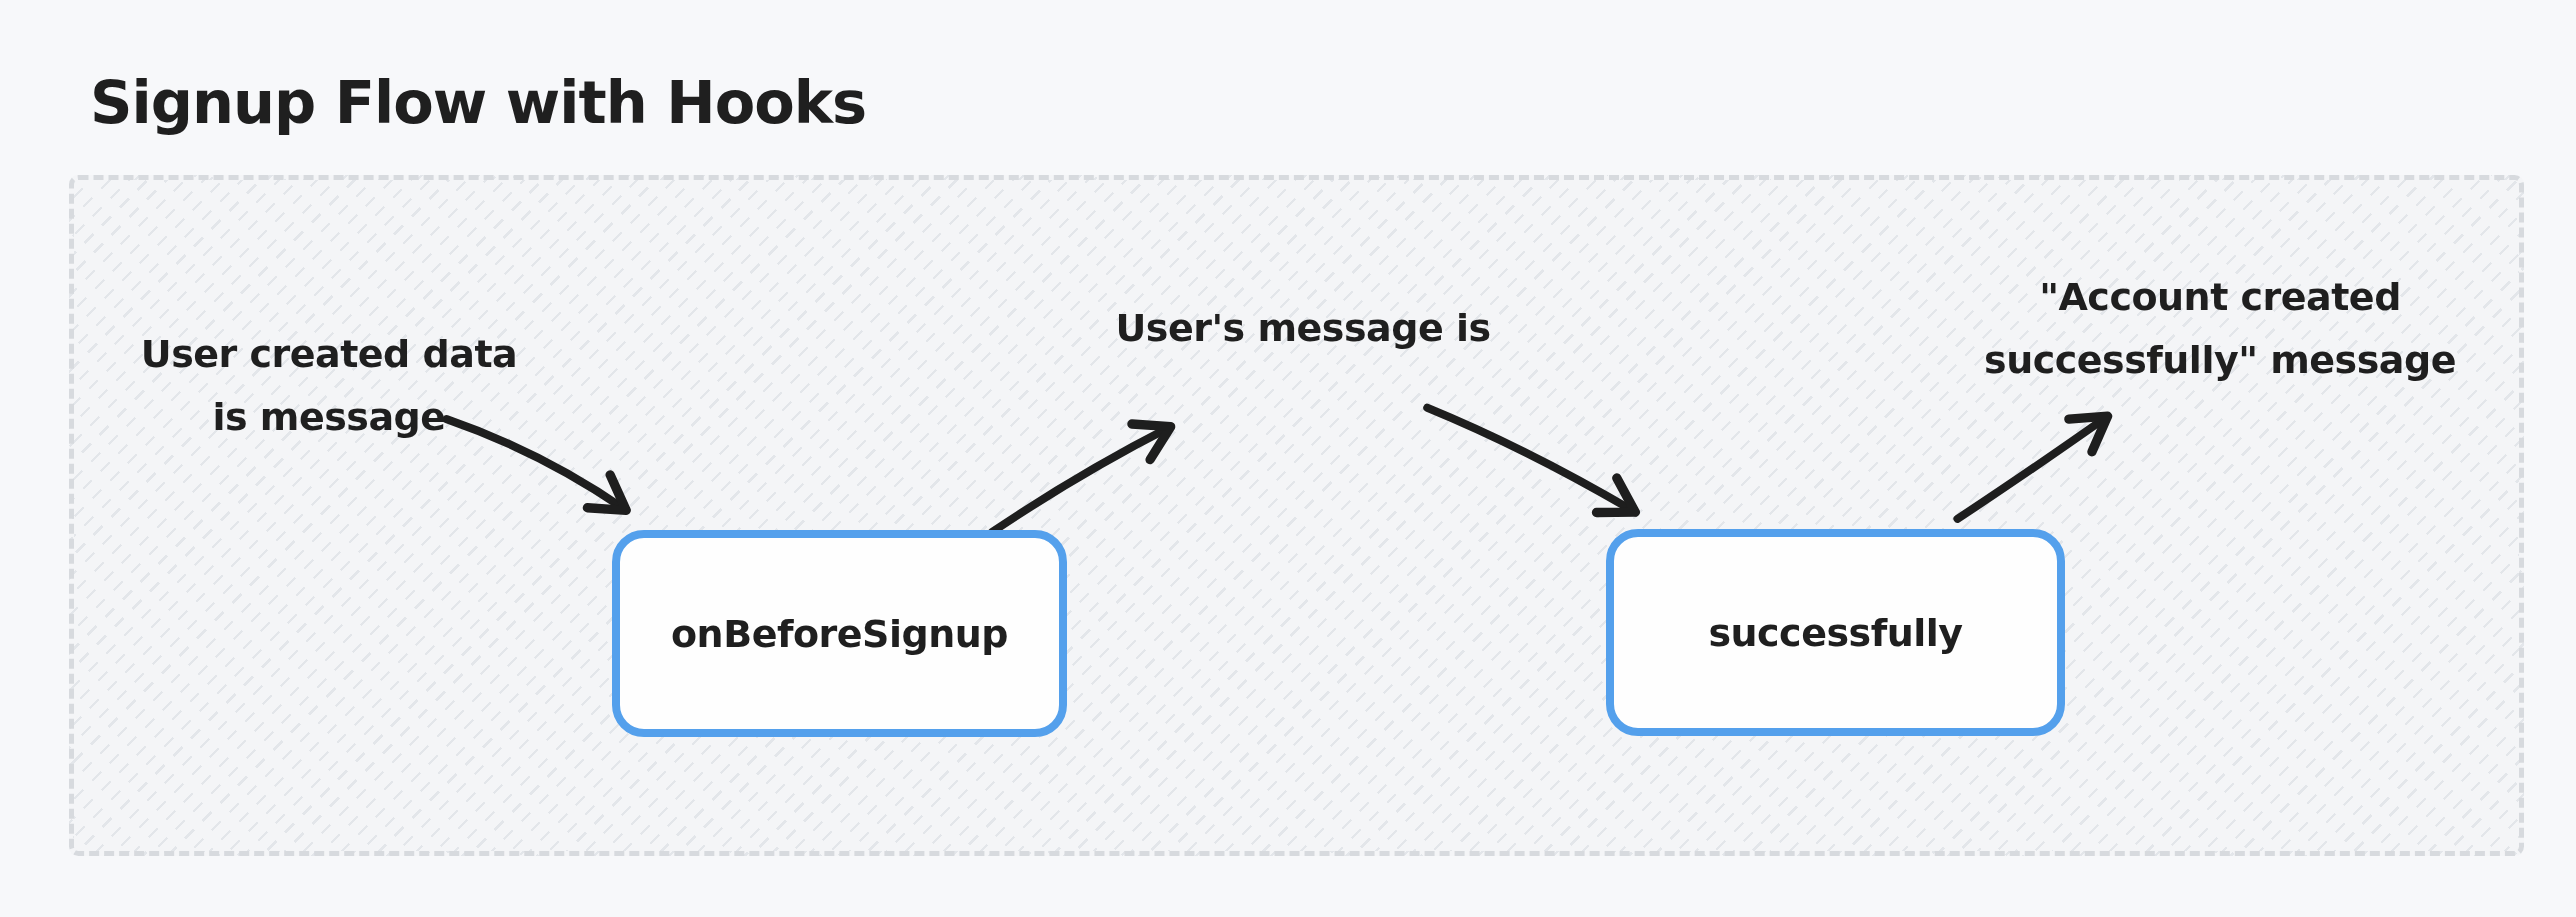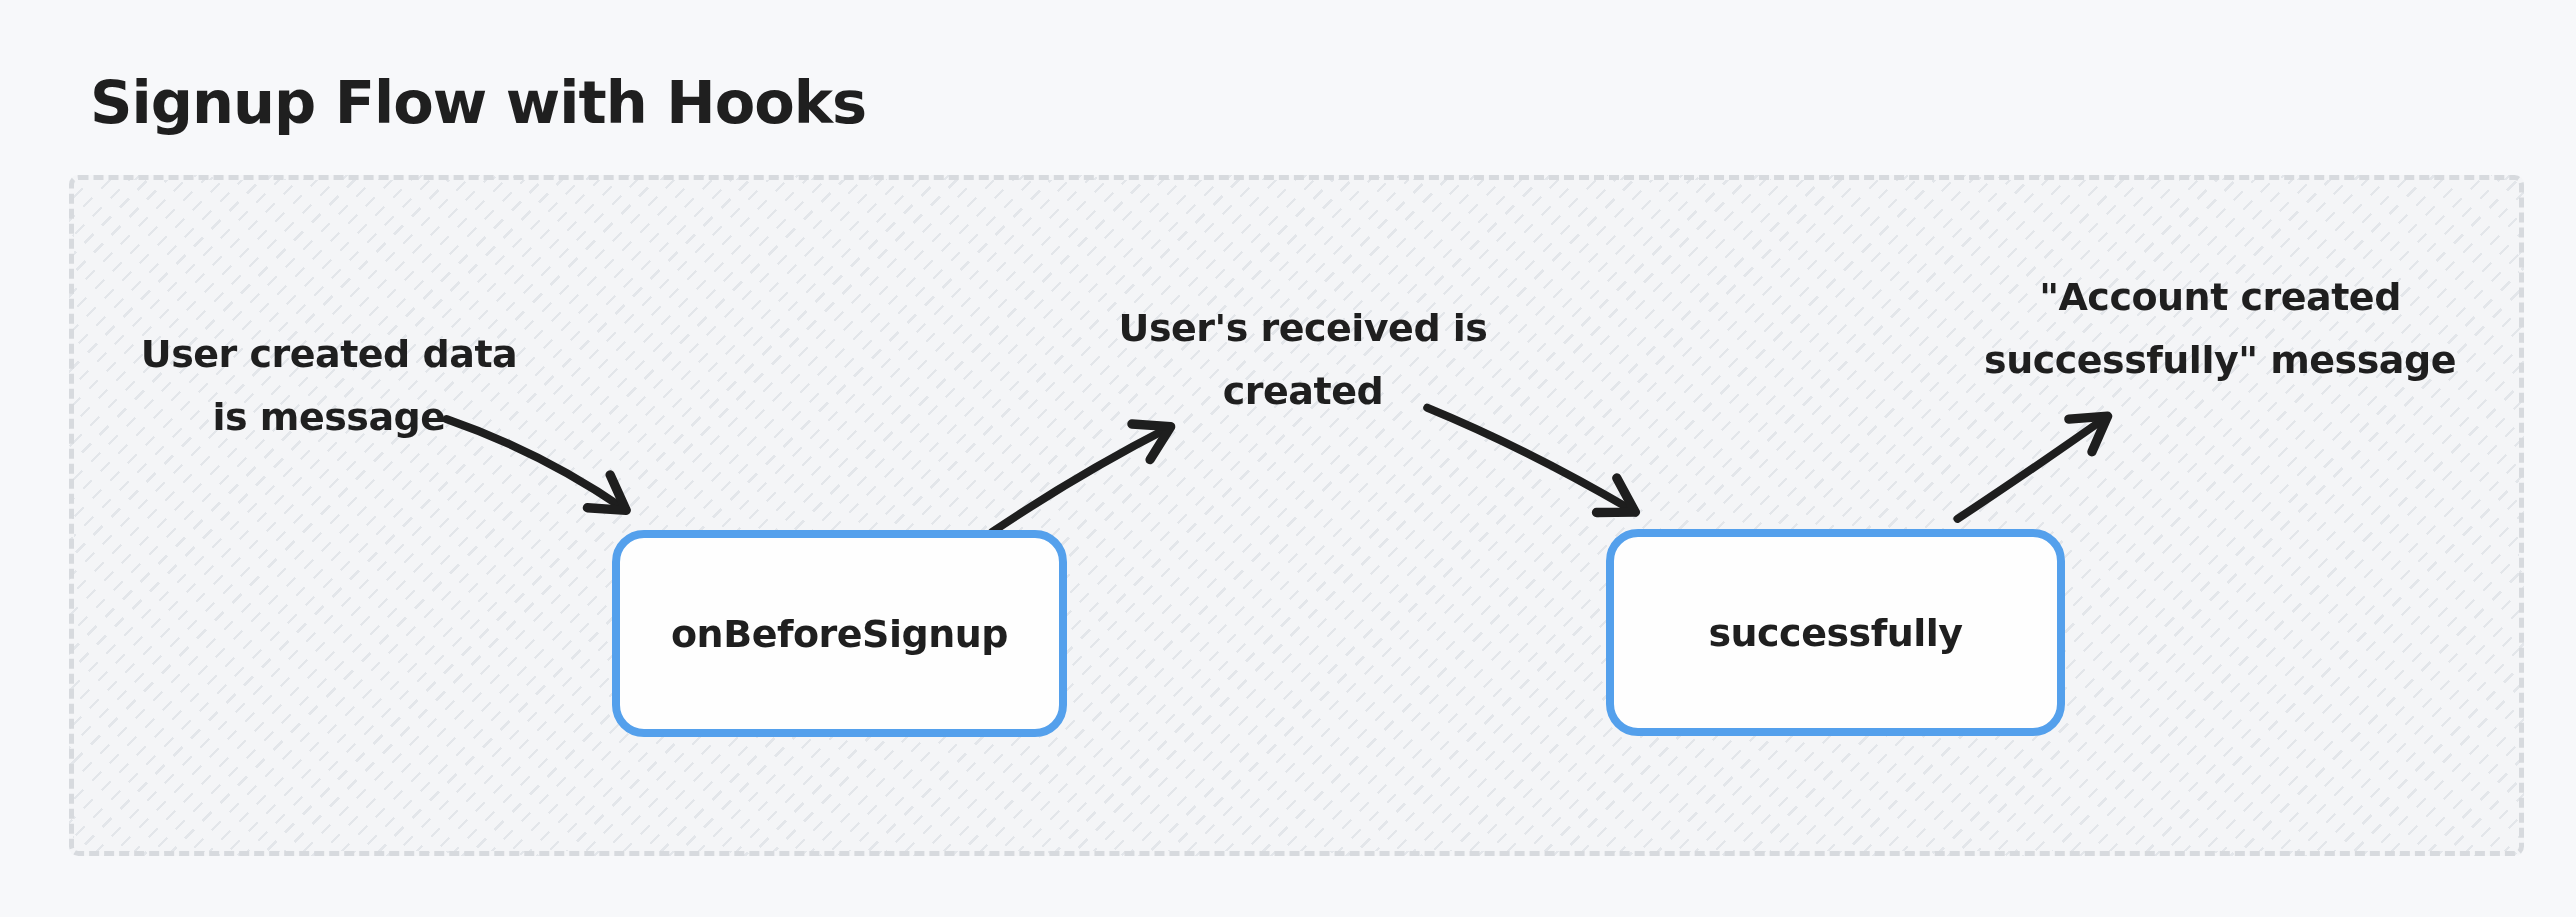--- a/index.html
+++ b/index.html
@@ -108,22 +108,21 @@
     <path class="arrow-path" marker-end="url(#arrowhead)" d="M1491,429 Q1598,473 1710,539"></path>
     <path class="arrow-path" marker-end="url(#arrowhead)" d="M2049,546 Q2122,498 2207,438"></path>
   </svg>
 
   <div class="annotation annotation-signup-data">
     <div>User created data</div>
     <div>is message</div>
   </div>
 
   <div class="annotation annotation-account-created">
-    <div>User's received is</div>
-    <div>created</div>
+    <div>User's message is</div>
   </div>
 
   <div class="annotation annotation-success-message">
     <div>"Account created</div>
     <div>successfully" message</div>
   </div>
 
   <div class="node node-on-before-signup">
     <span class="node-label">onBeforeSignup</span>
   </div>

